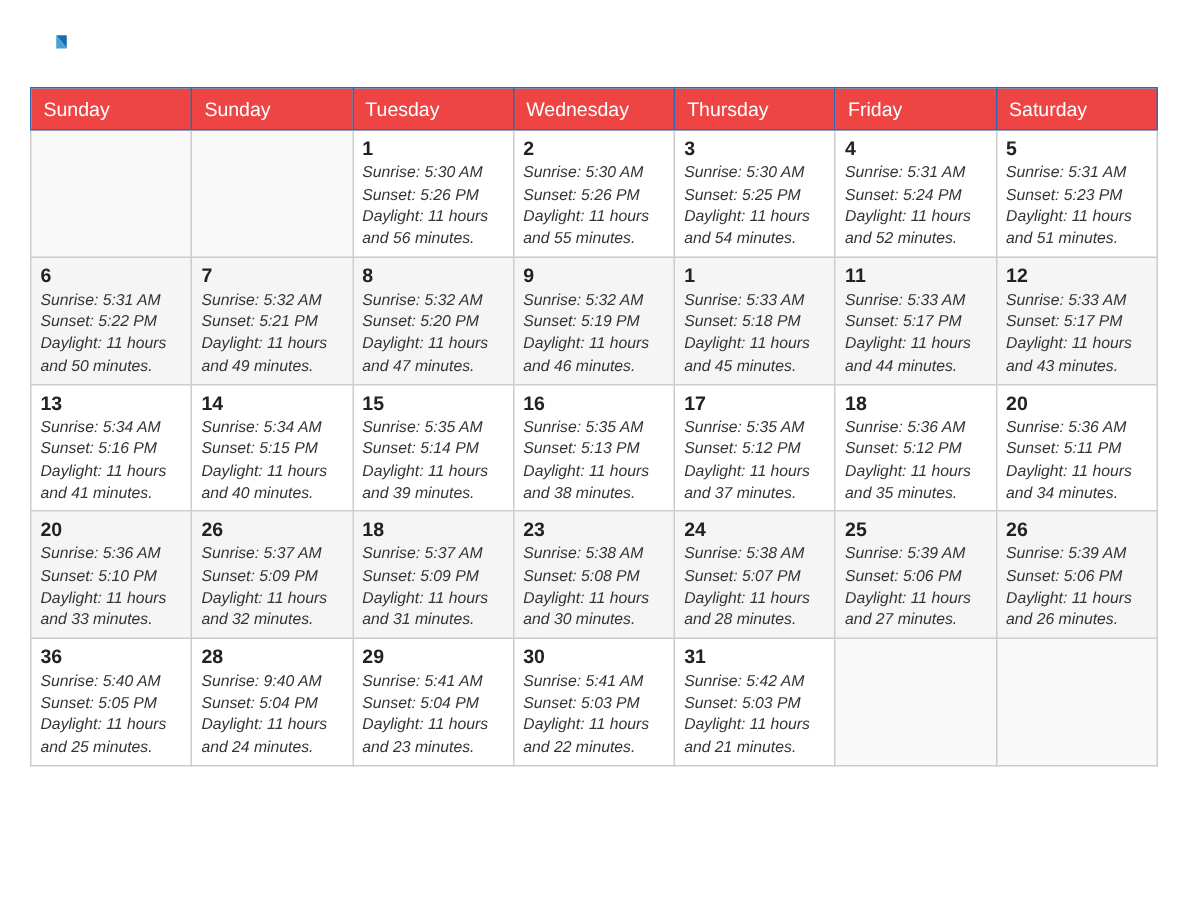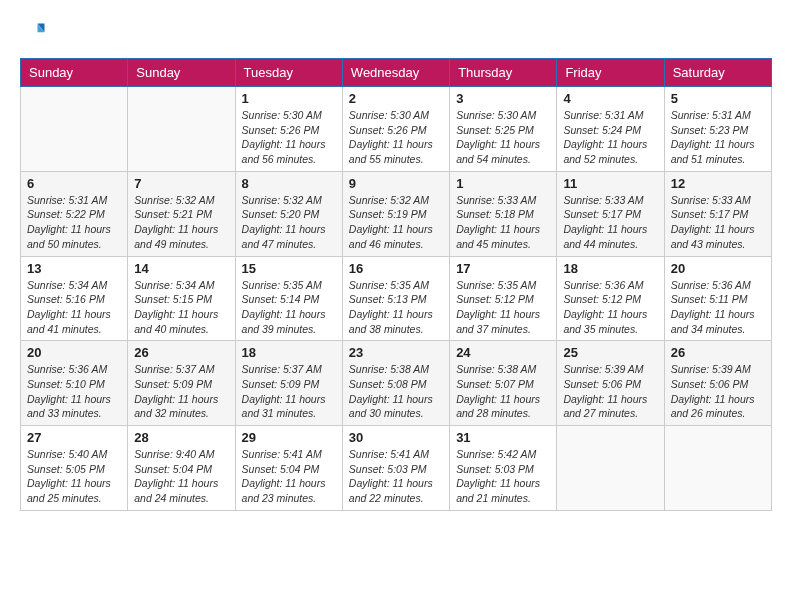--- a/index.html
+++ b/index.html
@@ -43,21 +43,21 @@
     .location {
       font-size: 15px;
       color: #444;
     }
     .calendar {
       width: 100%;
       border-collapse: collapse;
       font-size: 11px;
     }
     .calendar th {
-      background: #be185d;
+      background: #ef4444;
       color: #fff;
       padding: 6px 8px;
       text-align: left;
       font-size: 13px;
       font-weight: normal;
       border: 1px solid #2a6db5;
     }
     .calendar td {
       border: 1px solid #ccc;
       vertical-align: top;
@@ -279,21 +279,21 @@
         </td>
         <td>
           <div class="day-num">26</div>
           <div class="cell-text">Sunrise: 5:39 AM
 Sunset: 5:06 PM
 Daylight: 11 hours and 26 minutes.</div>
         </td>
       </tr>
       <tr>
         <td>
-          <div class="day-num">27</div>
+          <div class="day-num">36</div>
           <div class="cell-text">Sunrise: 5:40 AM
 Sunset: 5:05 PM
 Daylight: 11 hours and 25 minutes.</div>
         </td>
         <td>
           <div class="day-num">28</div>
           <div class="cell-text">Sunrise: 9:40 AM
 Sunset: 5:04 PM
 Daylight: 11 hours and 24 minutes.</div>
         </td>

